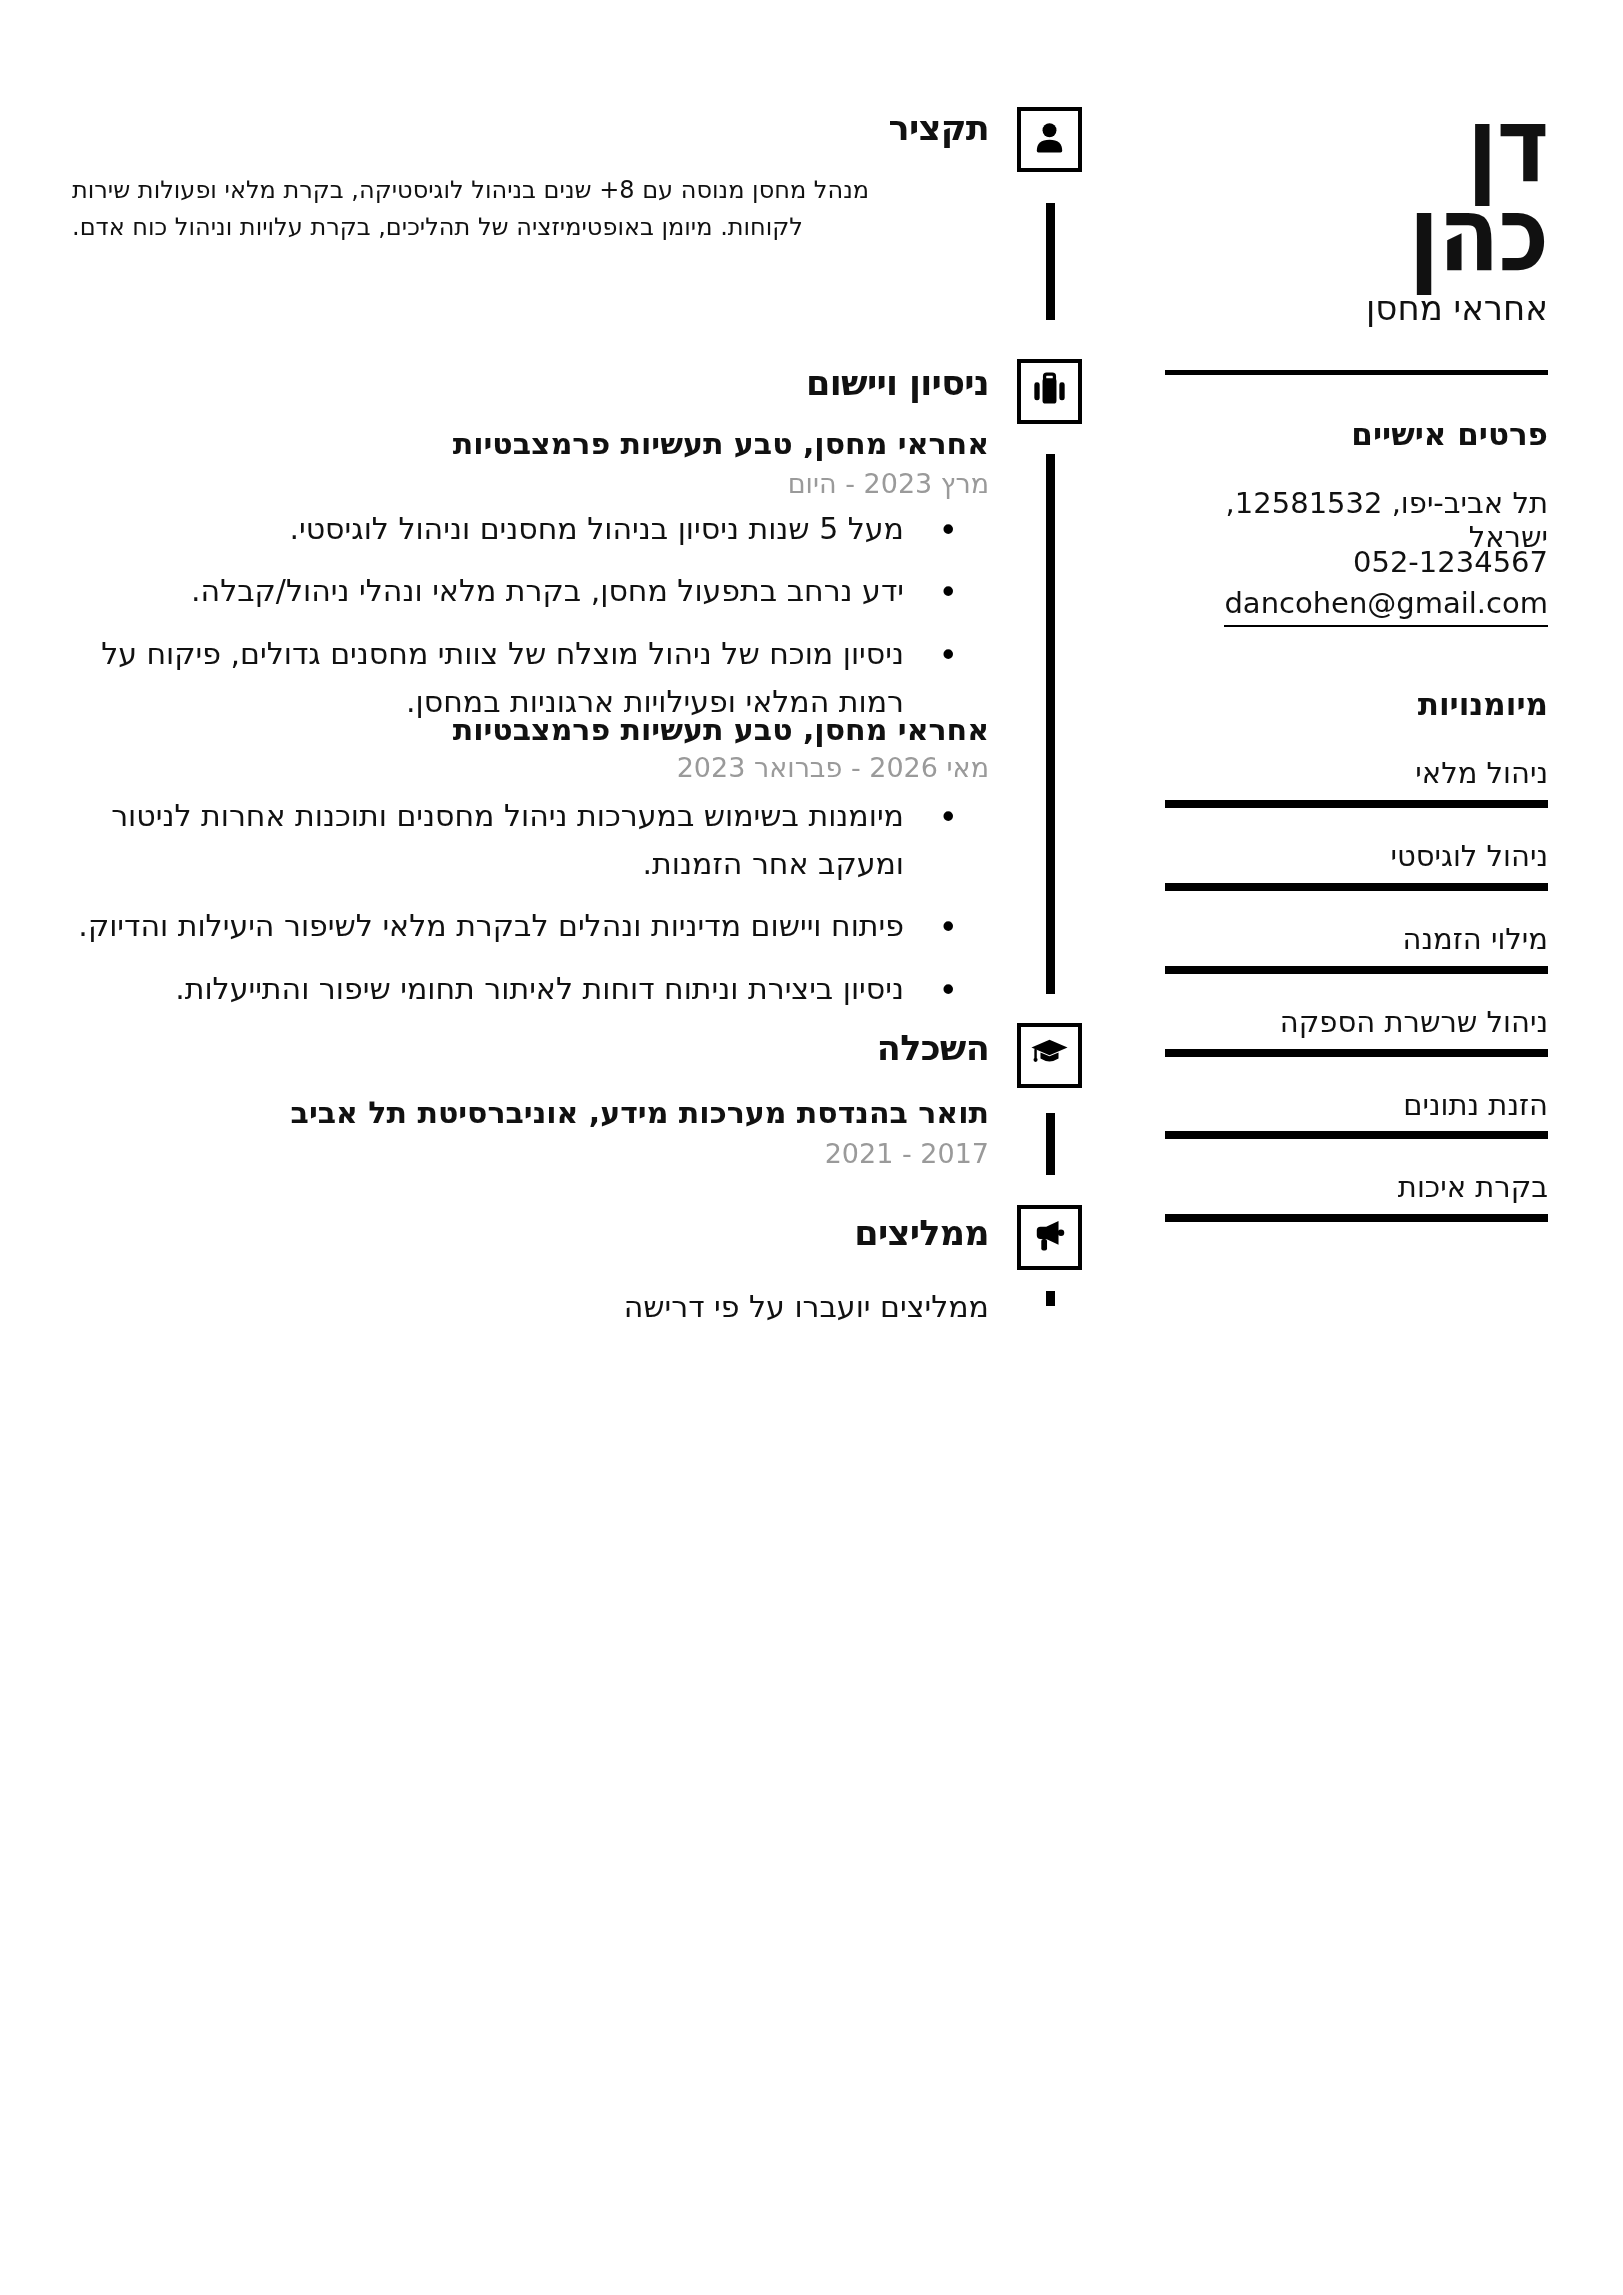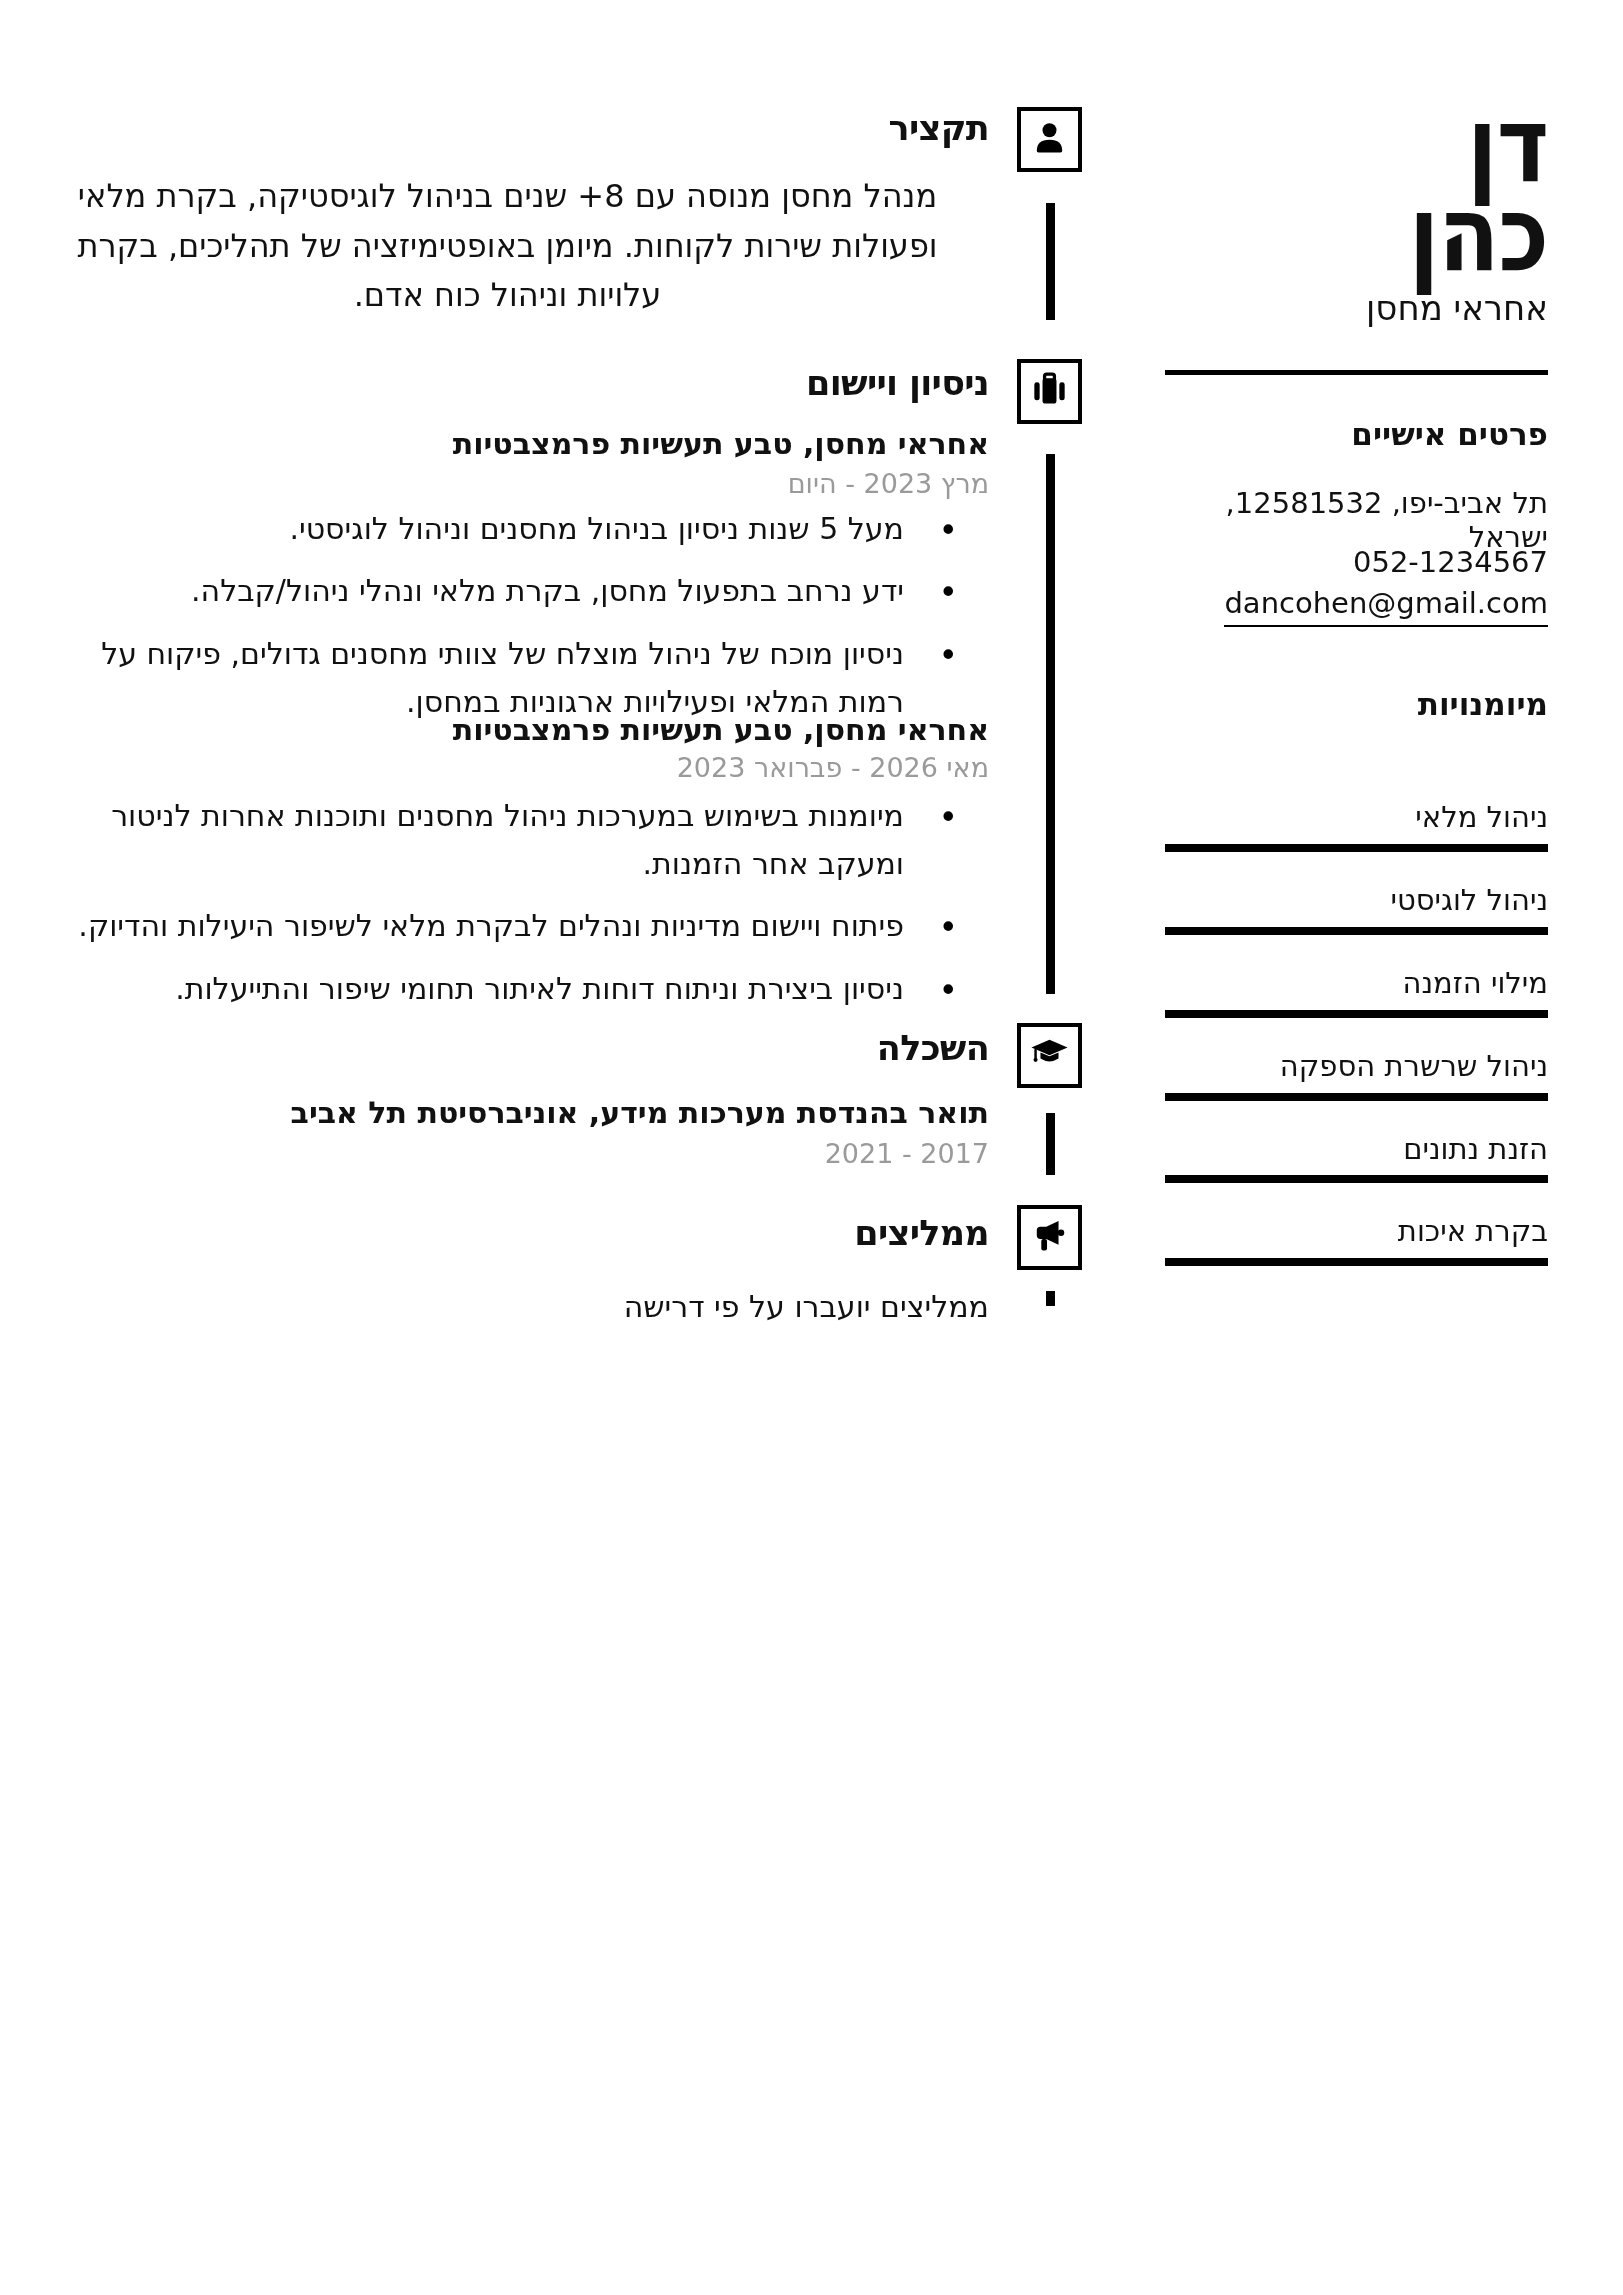--- a/index.html
+++ b/index.html
@@ -19,21 +19,21 @@
     position:absolute; width:65px; height:65px;
     border:4.6px solid #000; background:#fff;
     display:flex; align-items:center; justify-content:center;
   }
   .icon-box svg { width:41px; height:41px; fill:#000; }
   .rail-line { position:absolute; left:29px; width:8.5px; background:#000; }
 
   
   .section { position:absolute; width:100%; }
   .sec-heading { font-size:35px; font-weight:700; text-align:right; letter-spacing:-0.7px; }
-  .summary-text { font-size:32px; line-height:1.55; text-align:center; width:871px; margin-right:46px; }
+  .summary-text { font-size:24px; line-height:1.55; text-align:left; width:871px; margin-right:46px; }
   .job-title { font-size:30px; font-weight:700; text-align:right; }
   .job-date  { font-size:27px; color:#9a9a9a; text-align:right; }
   ul.bullets { list-style:none; padding:0 85px 0 0; text-align:right; }
   ul.bullets li {
     position:relative; font-size:30px; line-height:1.6; margin-bottom:14.4px;
   }
   ul.bullets li::before {
     content:"•"; position:absolute; right:-54px; top:0; font-size:33px; color:#000;
   }
   .degree-title { font-size:30px; font-weight:700; text-align:right; }
@@ -182,21 +182,21 @@
   <div class="abs side-text" style="top:486px; right:0; width:100%;">תל אביב-יפו, 12581532, ישראל</div>
 
   <div class="abs side-text" style="top:545px; right:0; width:100%;">052-1234567</div>
 
   <div class="abs side-text" style="top:586px; right:0; width:100%;">
     <a href="#" class="email-link">dancohen@gmail.com</a>
   </div>
 
   <div class="abs side-heading" style="top:686px; right:0; width:100%;">מיומנויות</div>
 
-  <div class="abs" style="top:756px; right:0; width:100%;margin-top:44px;">
+  <div class="abs" style="top:756px; right:0; width:100%;">
     <div class="skill-item">
       <div class="skill-label">ניהול מלאי</div>
       <div class="skill-bar"></div>
     </div>
     <div class="skill-item">
       <div class="skill-label">ניהול לוגיסטי</div>
       <div class="skill-bar"></div>
     </div>
     <div class="skill-item">
       <div class="skill-label">מילוי הזמנה</div>

